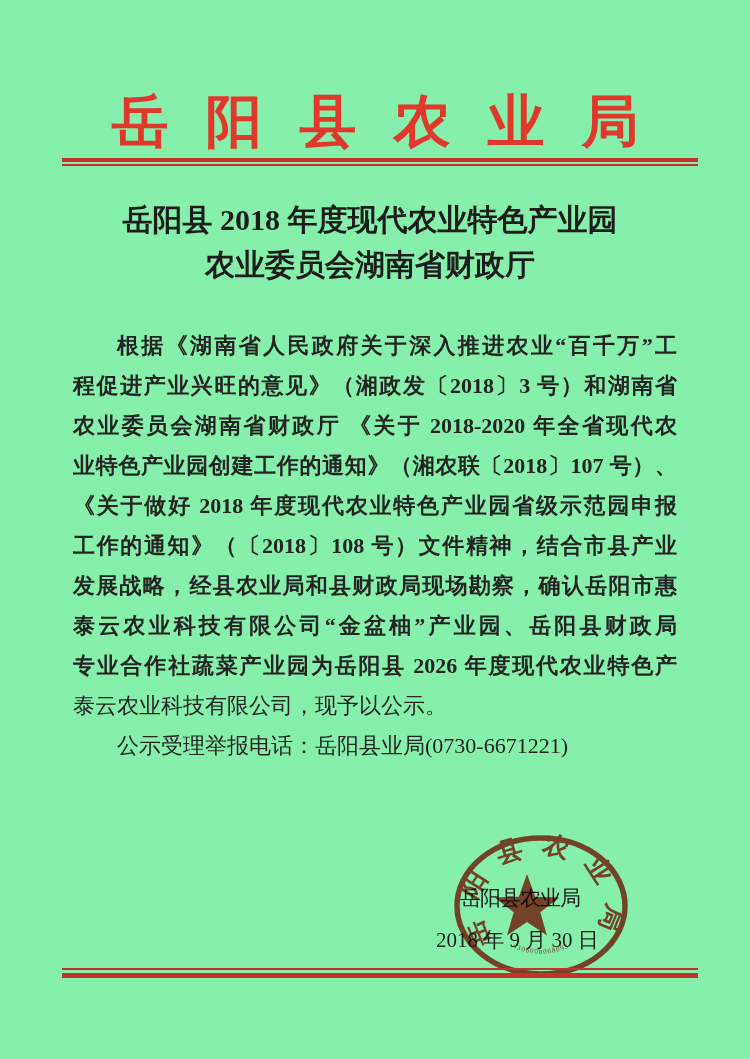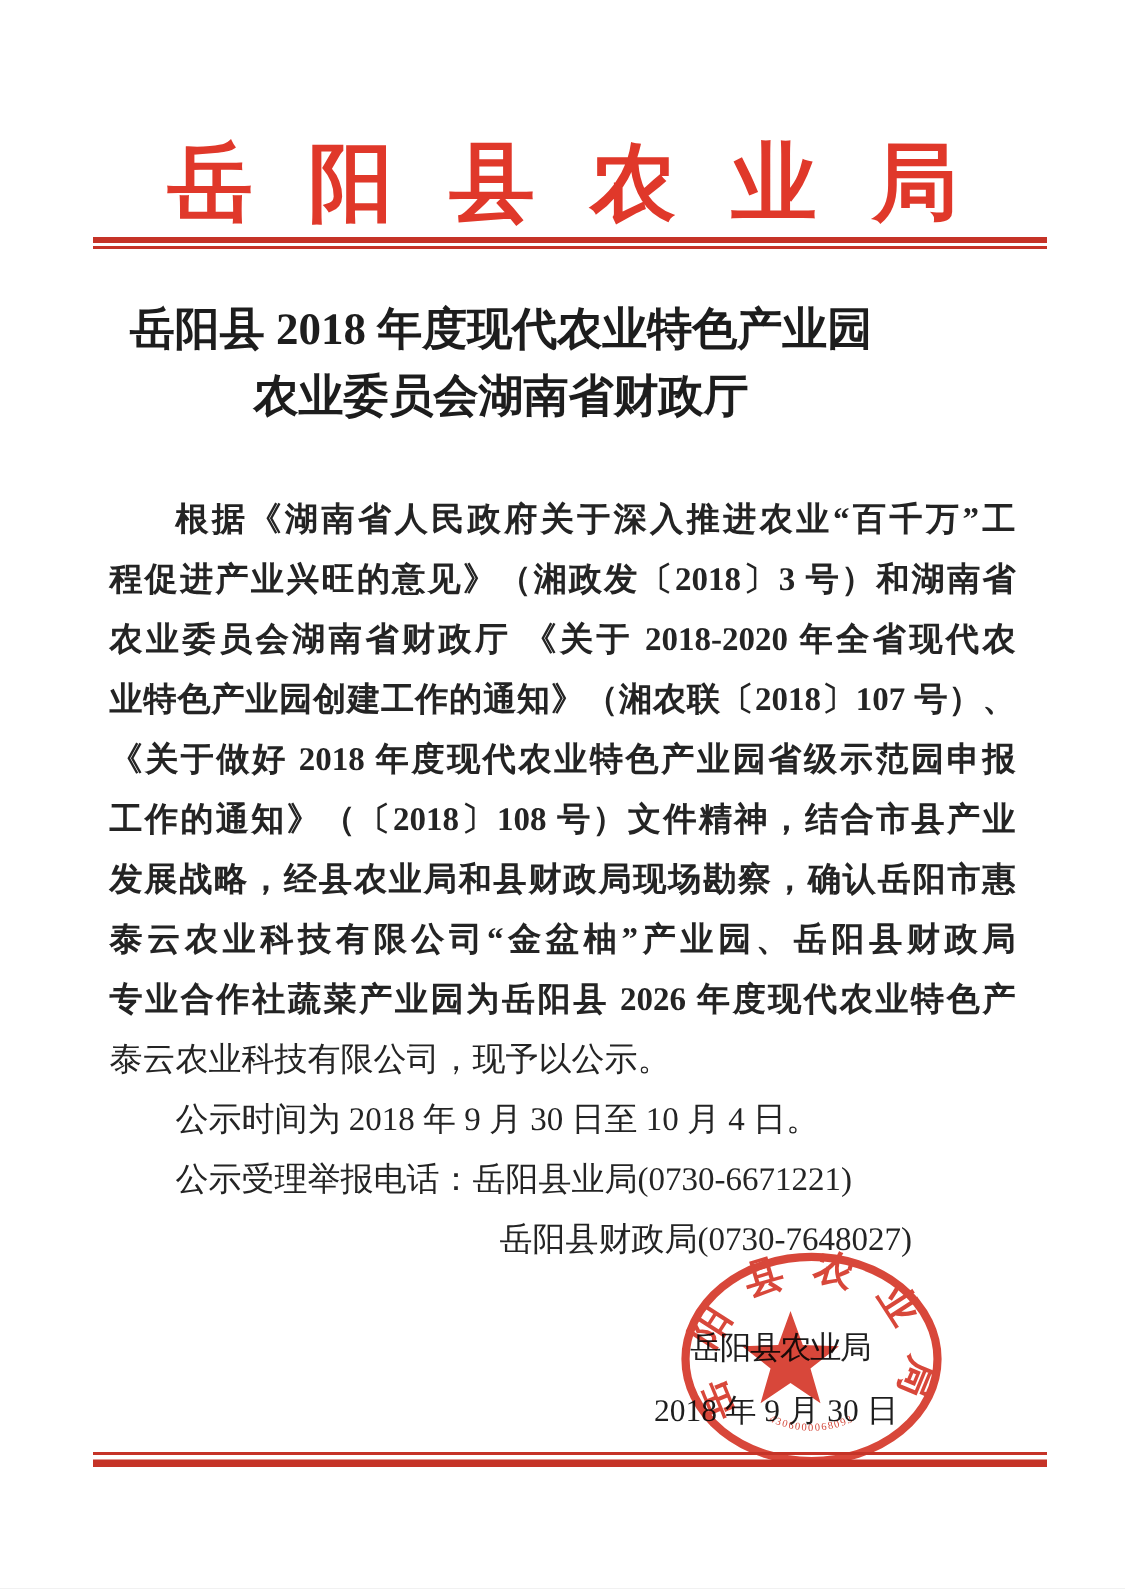--- a/index.html
+++ b/index.html
@@ -1,20 +1,20 @@
 <!DOCTYPE html>
 <html><head>
 <meta charset="utf-8">
 <style>
   html,body{margin:0;padding:0;background:#e8e8e8;}
   .page{
     position:relative;
     width:750px;height:1059px;
     margin:0 auto;
-    background:#ffffff;
+    background:#86efac;
     overflow:hidden;
     font-family:"Liberation Serif","DejaVu Serif",serif;
     color:#262626;
   }
   
   .org-name{
     position:absolute;top:84px;left:0;width:750px;
     text-align:center;
     font-size:57px;font-weight:bold;
     letter-spacing:37px;padding-left:37px;box-sizing:border-box;
@@ -25,20 +25,21 @@
     position:absolute;left:62px;top:158px;width:636px;height:2px;
     border-top:4px solid #c53327;
     border-bottom:2px solid #c53327;
   }
   
   .doc-title{
     position:absolute;top:197px;left:0;width:668px;
     text-align:center;
     font-size:30px;line-height:45px;font-weight:bold;
     color:#1d1d1d;
+    padding-left:36px;
   }
   
   .body-text{
     position:absolute;left:73px;top:326px;width:604px;
     font-size:22px;line-height:40px;
     color:#242424;
   }
   .ln{white-space:nowrap;}
   .jst{white-space:normal;text-align:justify;text-align-last:justify;font-weight:bold;}
   .ind{text-indent:44px;}
@@ -81,23 +82,21 @@
     <div class="ln jst ind">根据《湖南省人民政府关于深入推进农业“百千万”工</div>
     <div class="ln jst">程促进产业兴旺的意见》（湘政发〔2018〕3 号）和湖南省</div>
     <div class="ln jst">农业委员会湖南省财政厅 《关于 2018-2020 年全省现代农</div>
     <div class="ln jst">业特色产业园创建工作的通知》（湘农联〔2018〕107 号）、</div>
     <div class="ln jst">《关于做好 2018 年度现代农业特色产业园省级示范园申报</div>
     <div class="ln jst">工作的通知》（〔2018〕108 号）文件精神，结合市县产业</div>
     <div class="ln jst">发展战略，经县农业局和县财政局现场勘察，确认岳阳市惠</div>
     <div class="ln jst">泰云农业科技有限公司“金盆柚”产业园、岳阳县财政局</div>
     <div class="ln jst">专业合作社蔬菜产业园为岳阳县 2026 年度现代农业特色产</div>
     <div class="ln">泰云农业科技有限公司，现予以公示。</div>
-    <div class="ln ind">公示时间为 2018 年 9 月 30 日至 10 月 4 日。</div>
     <div class="ln ind">公示受理举报电话：岳阳县业局(0730-6671221)</div>
-    <div class="ln fin-line">岳阳县财政局(0730-7648027)</div>
   </div>
 
   <div class="sig-org">岳阳县农业局</div>
   <div class="sig-date">2018 年 9 月 30 日</div>
 
   <svg class="seal" width="180" height="150" viewBox="0 0 180 150" aria-hidden="true">
     <defs>
       <path id="sealArcTop" d="M 35.4,101 A 63,52 0 1 1 144.6,101" fill="none"></path>
       <path id="sealArcBottom" d="M 42,100 A 56,47 0 0 0 138,100" fill="none"></path>
     </defs>

